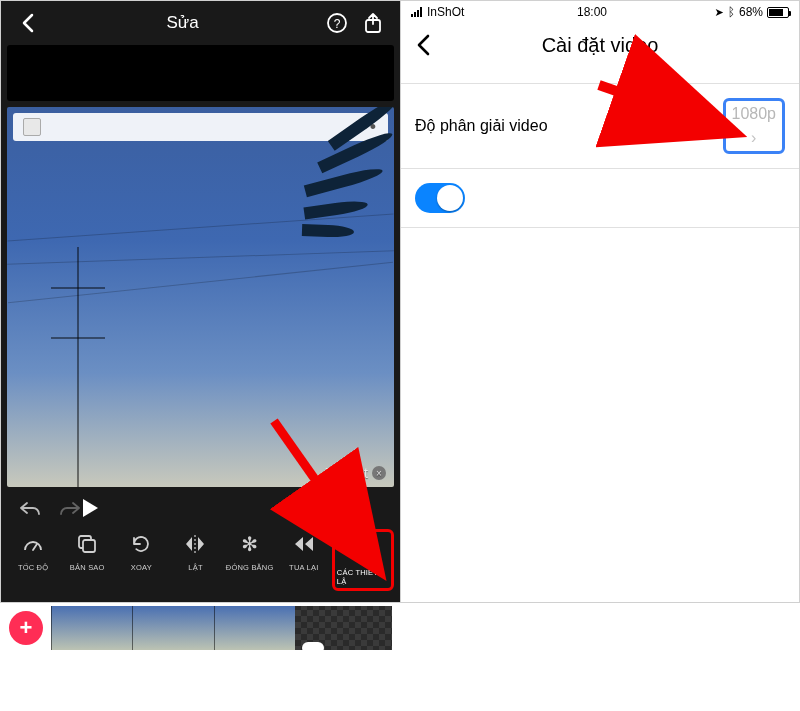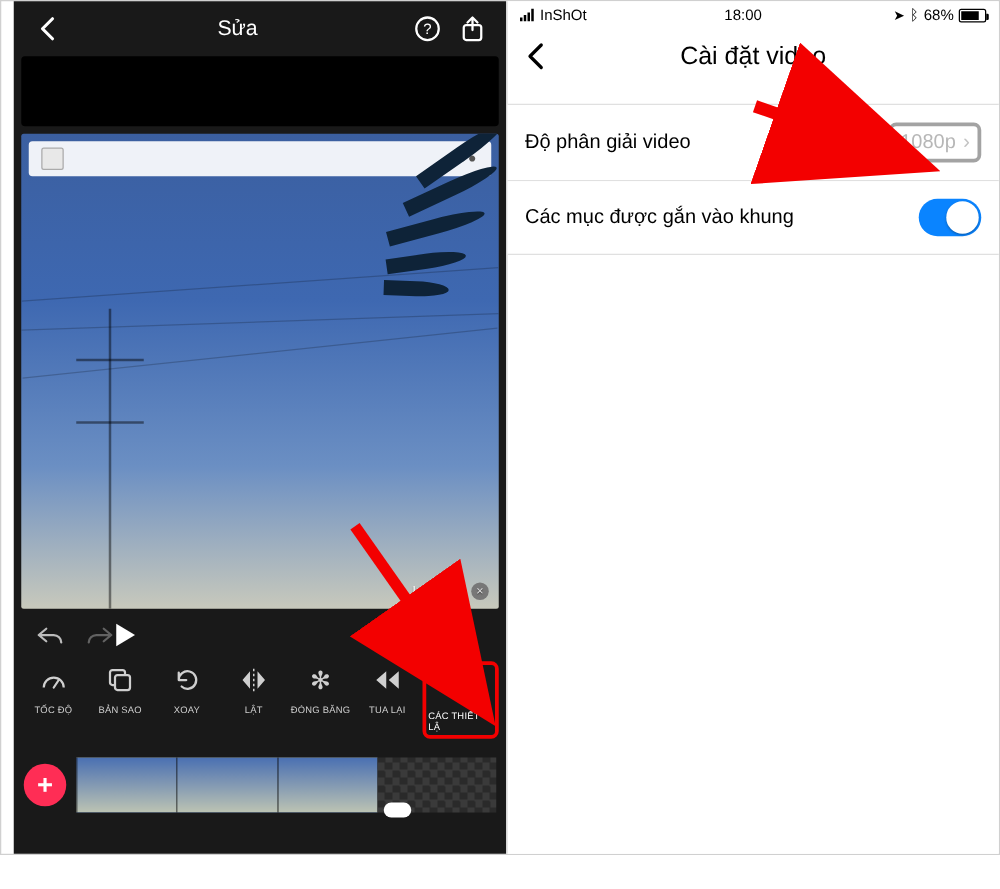--- a/index.html
+++ b/index.html
@@ -1,17 +1,17 @@
 <!DOCTYPE html>
 <html><head>
 <meta charset="utf-8">
 <style>
 * { margin: 0; padding: 0; box-sizing: border-box; font-family: -apple-system, "Helvetica Neue", Arial, sans-serif; }
 body { background: #fff; width: 800px; height: 711px; overflow: hidden; }
-.wrap { display: flex; width: 800px; height: 684px; border: 1px solid #d0d0d0; padding-left: 10px; }
+.wrap { display: flex; width: 800px; height: 603px; border: 1px solid #d0d0d0; }
 .phone { position: relative; height: 100%; }
 .left { width: 399px; background: #191919; color: #fff; }
 .right { width: 399px; background: #fff; color: #000; border-left: 1px solid #d0d0d0; }
 
 
 .ed-top { display: flex; align-items: center; justify-content: space-between; height: 44px; padding: 0 14px; }
 .ed-top .title { font-size: 17px; font-weight: 500; flex: 1; text-align: center; }
 .ed-top .icon { width: 26px; height: 26px; display: flex; align-items: center; justify-content: center; }
 svg { display: block; }
 .ed-blackbar { height: 56px; background: #000; margin: 0 6px; border-radius: 3px; }
@@ -59,21 +59,21 @@
 .status .r { display:flex; align-items:center; gap:4px; }
 .batt { width:22px; height:11px; border:1px solid #000; border-radius:2px; position:relative; }
 .batt::after{content:"";position:absolute;right:-3px;top:3px;width:2px;height:5px;background:#000;border-radius:0 1px 1px 0;}
 .batt i{position:absolute;left:1px;top:1px;bottom:1px;width:68%;background:#000;}
 .nav { display:flex; align-items:center; height:44px; position:relative; }
 .nav .back { width:44px; display:flex; align-items:center; justify-content:center; }
 .nav .ntitle { position:absolute; left:0; right:0; text-align:center; font-size:20px; font-weight:500; }
 .row { display:flex; align-items:center; justify-content:space-between; padding:14px 14px; border-bottom:1px solid #e0e0e0; font-size:16px; background:#fff; position:relative; }
 .row.first { border-top:1px solid #e0e0e0; margin-top:16px; }
 .valgrp { display:flex; align-items:center; gap:6px; color:#b7b7b7; }
-.valgrp.highlight { border:3px solid #a3a3a3; border-radius:6px; padding:4px 6px; }
+.valgrp.highlight { border:3px solid #3b82f6; border-radius:6px; padding:4px 6px;flex-direction:column; }
 .chev-r { color:#c3c3c3; font-size:16px;}
 .toggle { width:50px; height:30px; background:#0a84ff; border-radius:15px; position:relative; }
 .toggle i { position:absolute; right:2px; top:2px; width:26px; height:26px; background:#fff; border-radius:50%; box-shadow:0 1px 2px rgba(0,0,0,.3); }
 .desc { padding:8px 14px 0 14px; font-size:13px; color:#8a8a8a; line-height:1.35; }
 
 
 .arrow { position:absolute; pointer-events:none; }
 .arrow svg { overflow:visible; }
 
 .sigbars { display:inline-flex; align-items:flex-end; gap:1px; height:10px; }
@@ -267,21 +267,20 @@
 
     <div class="row first">
       <span>Độ phân giải video</span>
       <span class="valgrp highlight">
         <span>1080p</span>
         <span class="chev-r">›</span>
       </span>
     </div>
 
     <div class="row">
-      <span>Các mục được gắn vào khung</span>
       <span class="toggle">
           <i></i>
         </span>
     </div>
 
     <div class="arrow" style="left:190px; top:76px;">
       <svg width="150" height="70">
           <defs>
             <marker id="ah2" markerWidth="14" markerHeight="12" refX="11" refY="6" orient="auto">
               <path d="M0 0 14 6 0 12z" fill="#f30000"></path>

